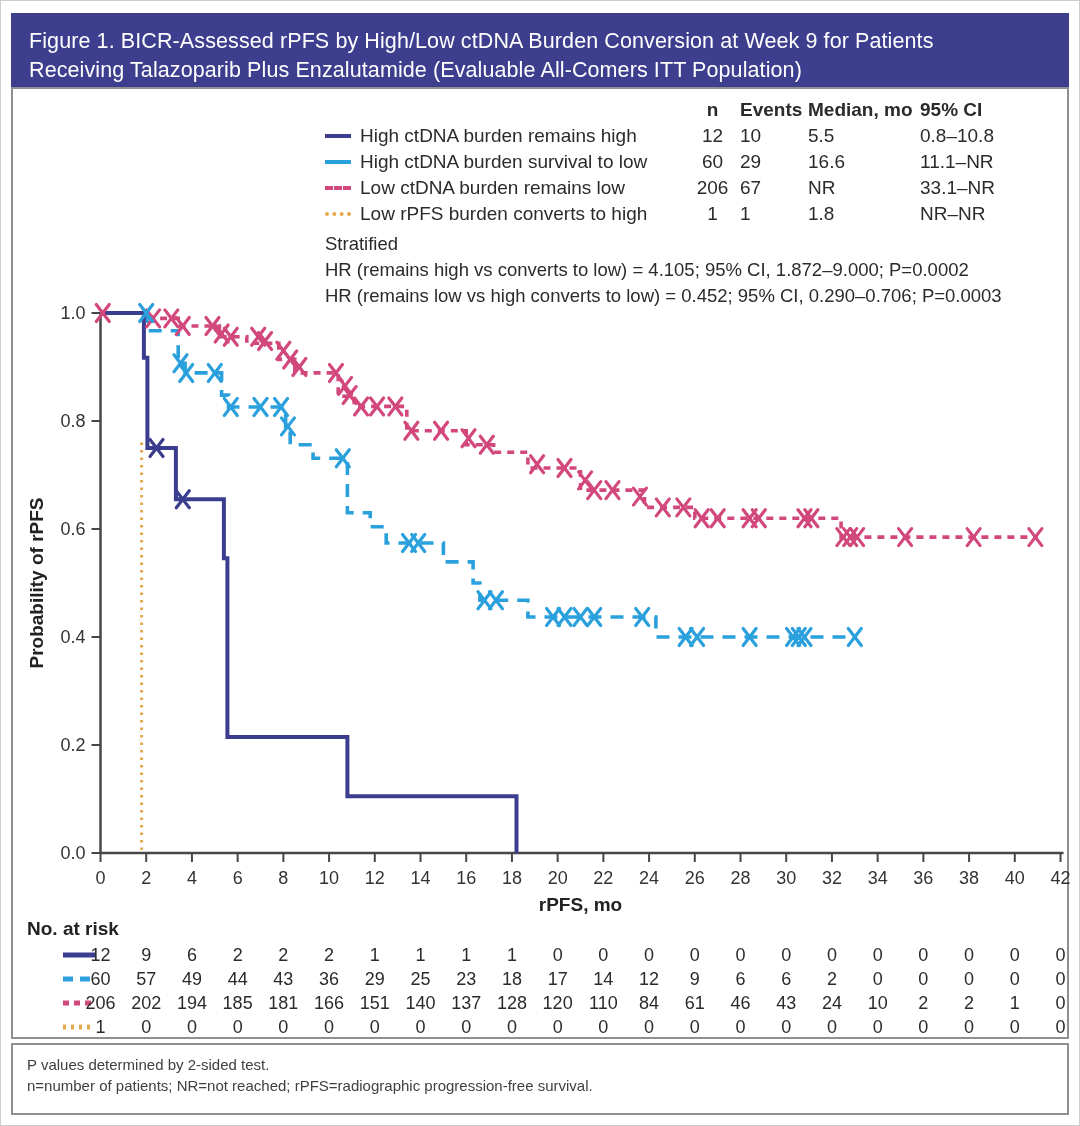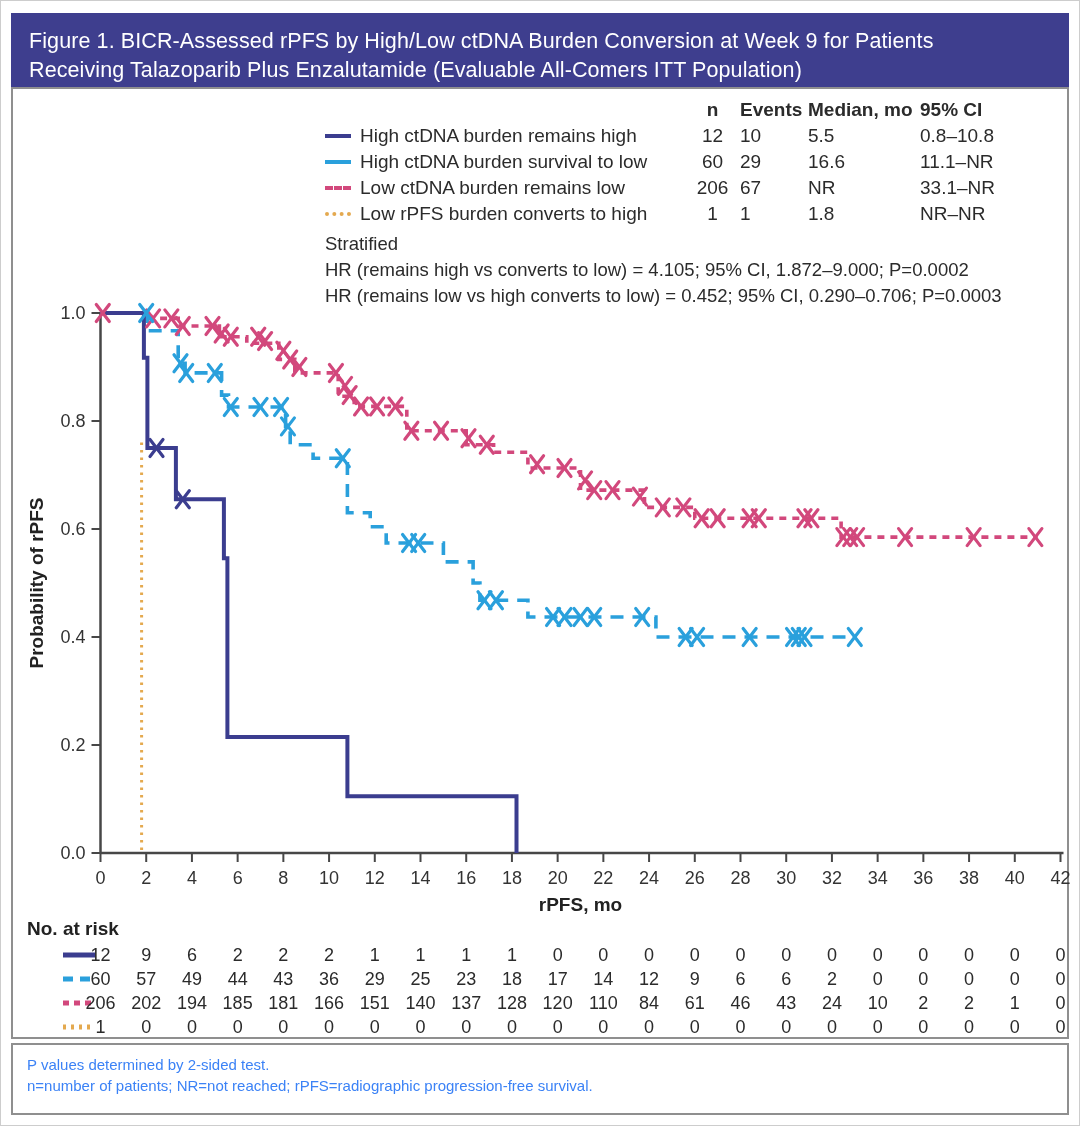--- a/index.html
+++ b/index.html
@@ -13,21 +13,21 @@
     background:#3e3e8e;color:#ffffff;padding:14px 18px 12px 18px;
     font-size:21.5px;line-height:1.36;letter-spacing:.1px;
   }
   .chart-box{
     position:absolute;left:10px;right:10px;top:86px;height:952px;
     border:2px solid #8f8f8f;box-sizing:border-box;background:#ffffff;
   }
   .footnote-box{
     position:absolute;left:10px;right:10px;top:1042px;height:72px;
     border:2px solid #8f8f8f;box-sizing:border-box;background:#ffffff;
-    padding:9px 14px;font-size:15px;line-height:1.42;color:#3b82f6;
+    padding:9px 14px;font-size:15px;line-height:1.42;color:#404040;
   }
   .legend{position:absolute;left:312px;top:8px;z-index:3;}
   .lrow{display:flex;align-items:center;height:26px;font-size:19px;}
   .lhead{font-weight:bold;}
   .c-label{width:360px;display:flex;align-items:center;}
   .c-n{width:55px;text-align:center;}
   .c-ev{width:68px;text-align:left;}
   .c-med{width:112px;}
   .c-ci{width:115px;text-align:left;}
   .lswatch{display:inline-block;width:26px;height:0;margin-right:9px;flex:0 0 26px;}

